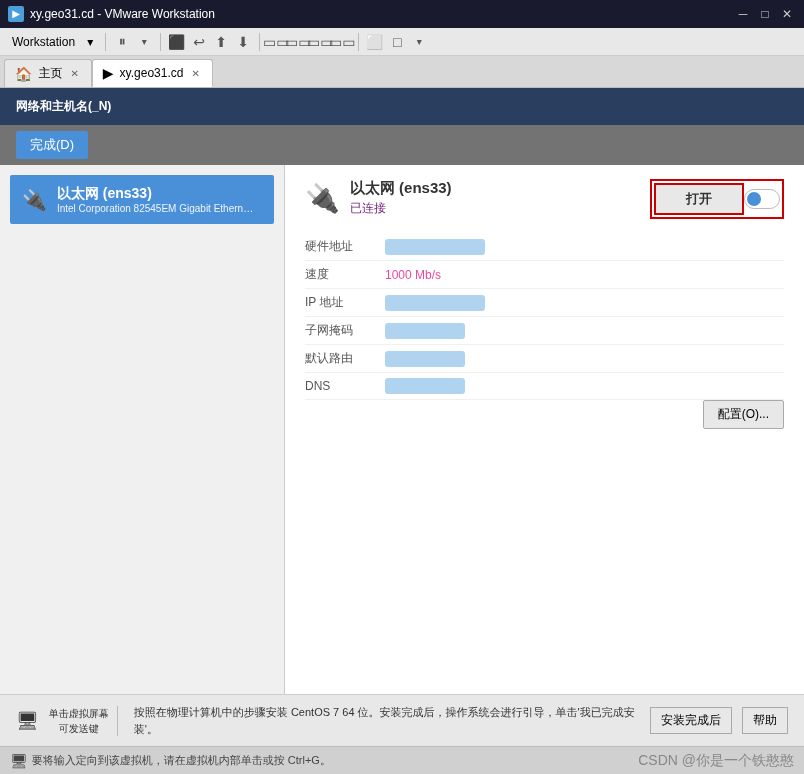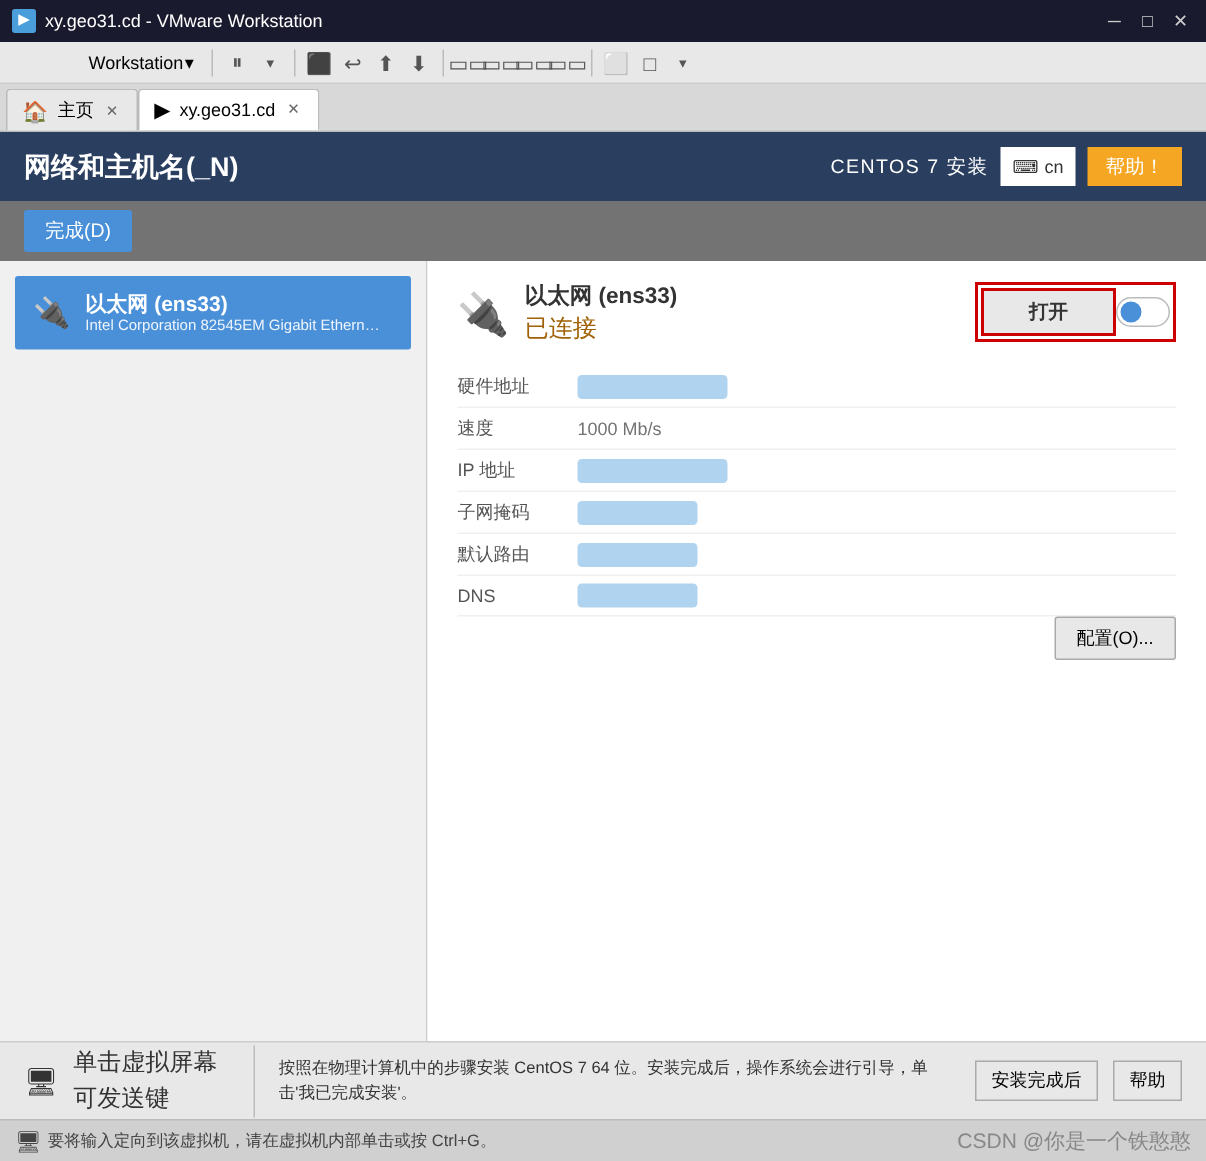--- a/index.html
+++ b/index.html
@@ -28,23 +28,22 @@
       align-items: center;
       padding: 0 4px;
       border-bottom: 1px solid #ccc;
     }
     .menu-item {
       padding: 3px 8px;
       cursor: pointer;
       font-size: 12px;
       display: flex;
       align-items: center;
-      gap: 1px;
+      gap: 12px;
       height: 100%;
-      margin-left: 47px;
     }
     .menu-separator { width: 1px; height: 18px; background: #bbb; margin: 0 4px; }
     .toolbar-icon { width: 20px; height: 20px; display: flex; align-items: center; justify-content: center; cursor: pointer; font-size: 14px; color: #555; border-radius: 2px; }
     .toolbar-group { display: flex; align-items: center; gap: 2px; margin: 0 2px; }
 
     
     .tab-bar {
       background: #d8d8d8;
       height: 32px;
       display: flex;
@@ -78,21 +77,21 @@
 
     
     .page-header {
       background: #2a3f5f;
       color: #fff;
       padding: 10px 16px;
       display: flex;
       align-items: center;
       justify-content: space-between;
     }
-    .page-title { font-size: 18px; font-weight: bold; }
+    .page-title { font-size: 12px; font-weight: bold; }
     .page-header-right { display: flex; align-items: center; gap: 8px; }
     .install-label { font-size: 13px; letter-spacing: 1px; }
     .keyboard-selector {
       background: #fff;
       color: #333;
       border: none;
       padding: 3px 8px;
       font-size: 12px;
       display: flex;
       align-items: center;
@@ -167,21 +166,21 @@
     }
     .device-header {
       display: flex;
       align-items: flex-start;
       justify-content: space-between;
       margin-bottom: 14px;
     }
     .device-info-left { display: flex; align-items: center; gap: 10px; }
     .device-icon { font-size: 28px; color: #555; }
     .device-name { font-size: 15px; font-weight: bold; color: #333; }
-    .device-status { font-size: 16px; color: #a16207; margin-top: 2px; }
+    .device-status { font-size: 12px; color: #701a75; margin-top: 2px; }
     .toggle-btn {
       background: #e8e8e8;
       border: 2px solid #c00;
       padding: 5px 30px;
       font-size: 13px;
       color: #333;
       cursor: pointer;
       font-weight: bold;
     }
     .toggle-switch {
@@ -205,21 +204,21 @@
     }
 
     .info-table { width: 100%; }
     .info-row {
       display: flex;
       align-items: center;
       padding: 5px 0;
       border-bottom: 1px solid #f0f0f0;
     }
     .info-label { width: 80px; color: #555; font-size: 12px; flex-shrink: 0; }
-    .info-value { color: #737373; font-size: 12px; }
+    .info-value { color: #ec4899; font-size: 12px; }
     .info-value-blur {
       background: #b0d4f0;
       border-radius: 3px;
       padding: 2px 8px;
       color: transparent;
       font-size: 12px;
       min-width: 100px;
       display: inline-block;
       height: 16px;
     }
@@ -347,28 +346,20 @@
     <span class="tab-icon">▶</span>
     <span>xy.geo31.cd</span>
     <span class="tab-close">✕</span>
   </div>
 </div>
 
 <div class="main-content">
 
   <div class="page-header">
     <span class="page-title">网络和主机名(_N)</span>
-    <div class="page-header-right">
-      <span class="install-label">CENTOS 7 安装</span>
-      <div class="keyboard-selector">
-        <span>⌨</span>
-        <span>cn</span>
-      </div>
-      <button class="help-btn">帮助！</button>
-    </div>
   </div>
 
   <div class="action-bar">
     <button class="complete-btn">完成(D)</button>
   </div>
 
   <div class="network-content">
 
     <div class="left-panel">
       <div class="network-item">
@@ -434,21 +425,21 @@
         <button class="config-btn">配置(O)...</button>
       </div>
     </div>
   </div>
 
 </div>
 
 <div class="bottom-bar">
   <span class="bottom-icon">🖥</span>
   <div style="display:flex;gap:16px;flex:1;align-items:center;">
-    <div style="font-size:16px;color:#333;border-right:1px solid #bbb;padding-right:24px;line-height:1.5;">
+    <div style="font-size:10px;color:#333;border-right:1px solid #bbb;padding-right:8px;line-height:1.5;text-align:center;">
       <div style="white-space:pre;">单击虚拟屏幕
 可发送键</div>
     </div>
     <div class="bottom-text">按照在物理计算机中的步骤安装 CentOS 7 64 位。安装完成后，操作系统会进行引导，单击'我已完成安装'。</div>
   </div>
   <button class="bottom-btn">安装完成后</button>
   <button class="bottom-btn">帮助</button>
 </div>
 
 <div class="status-bar">

